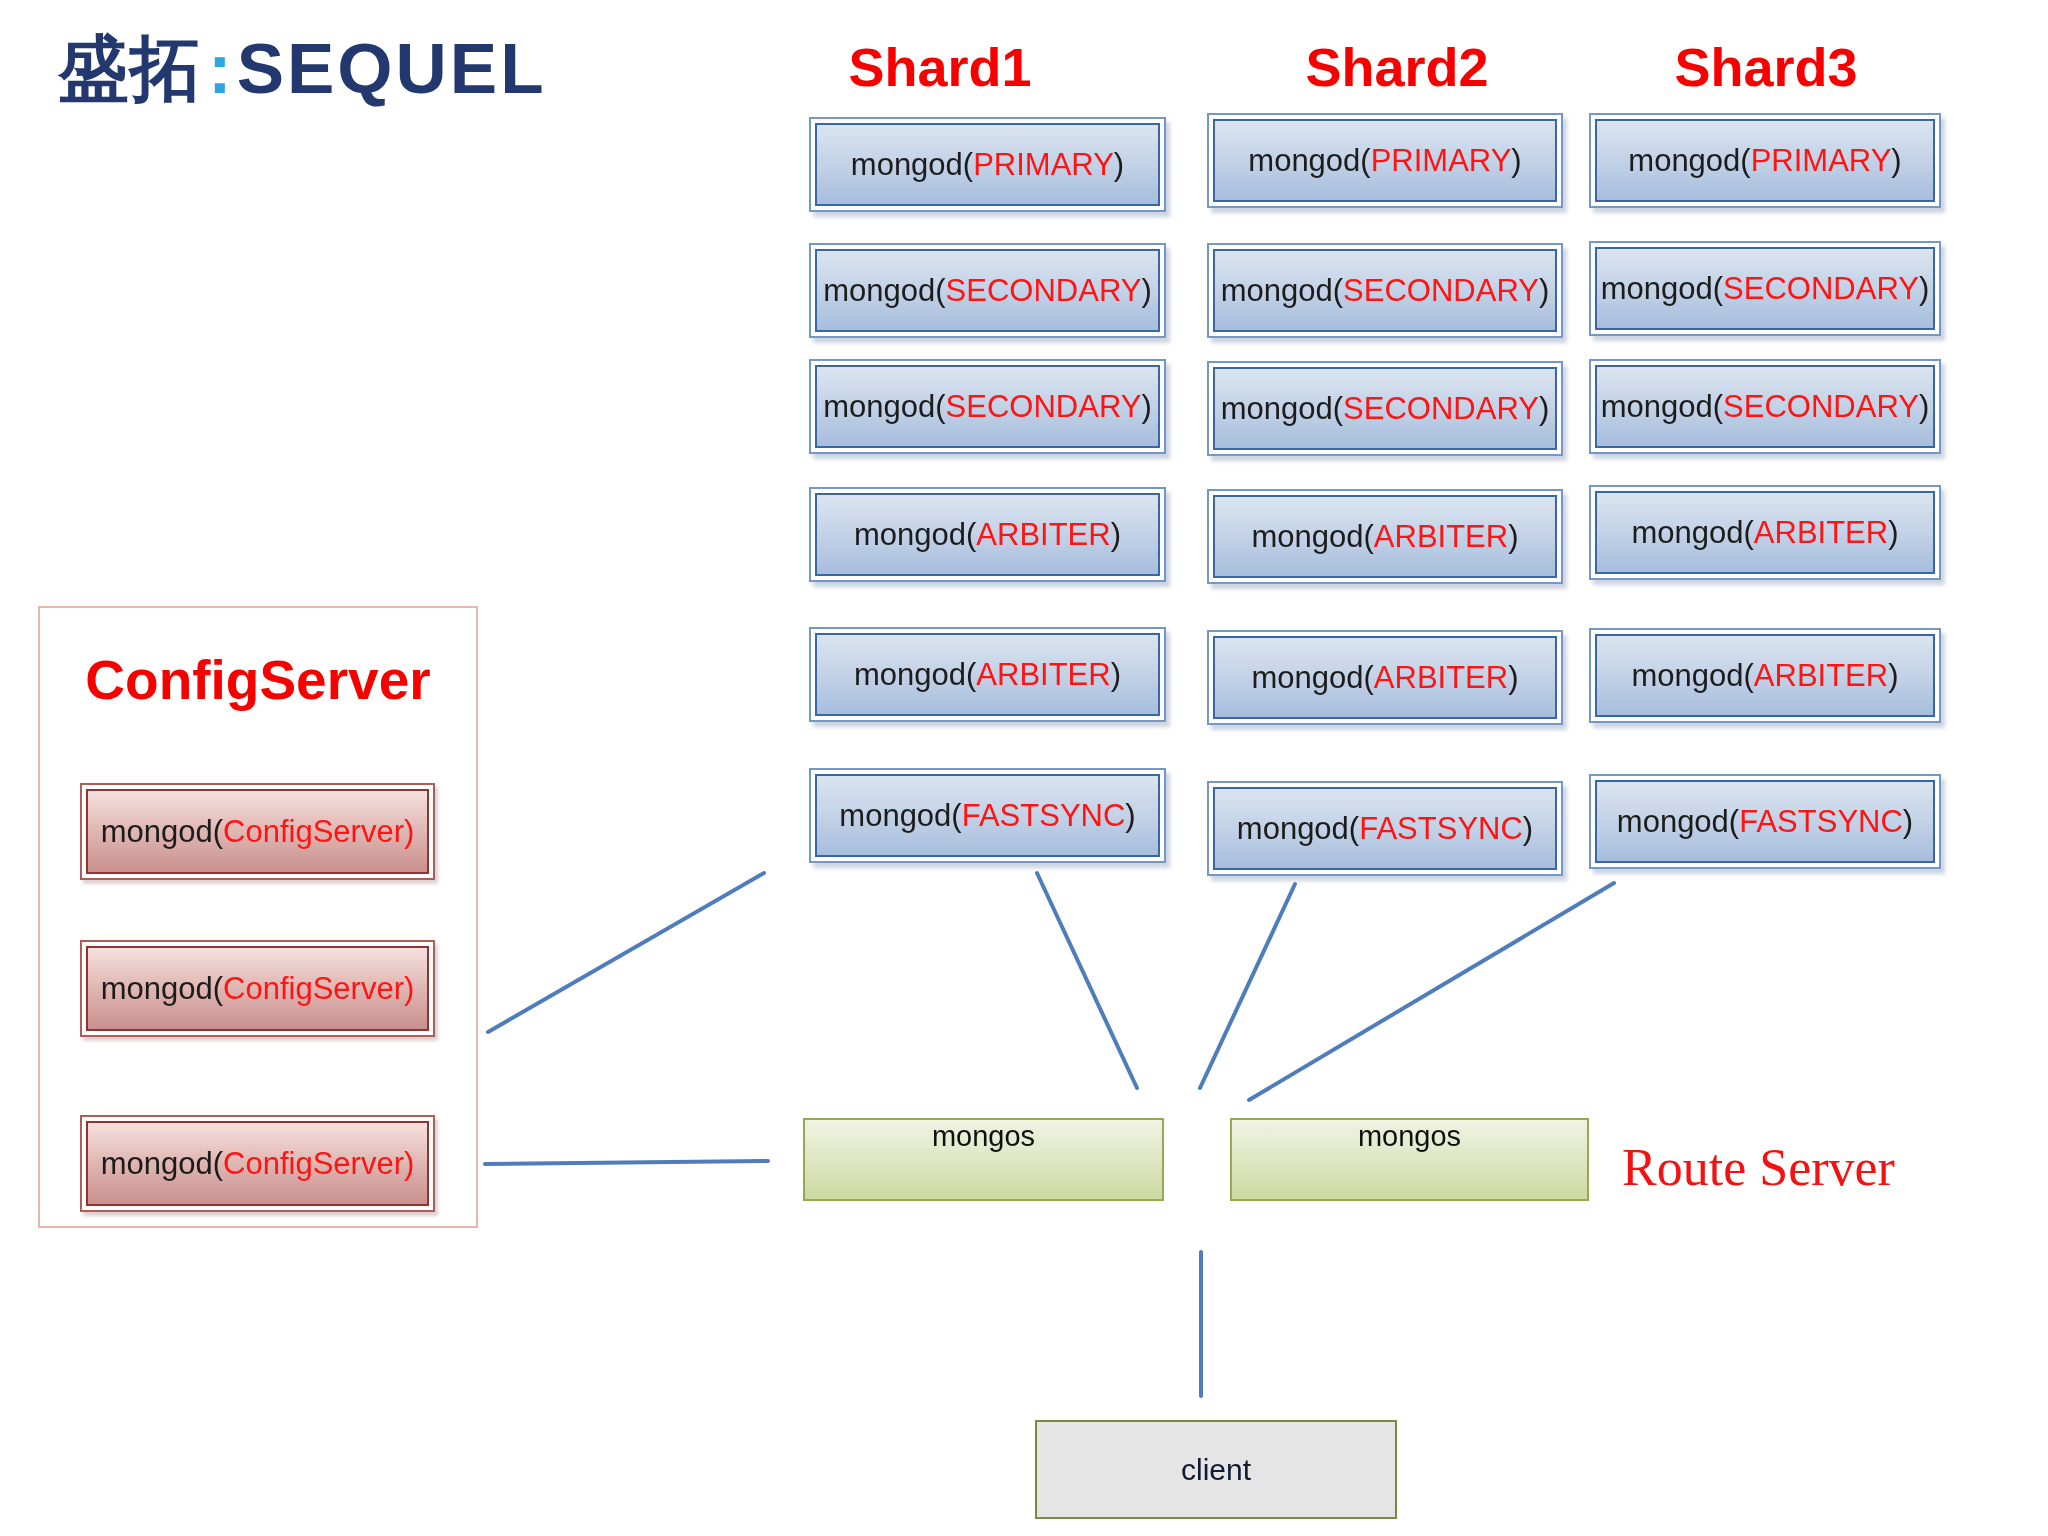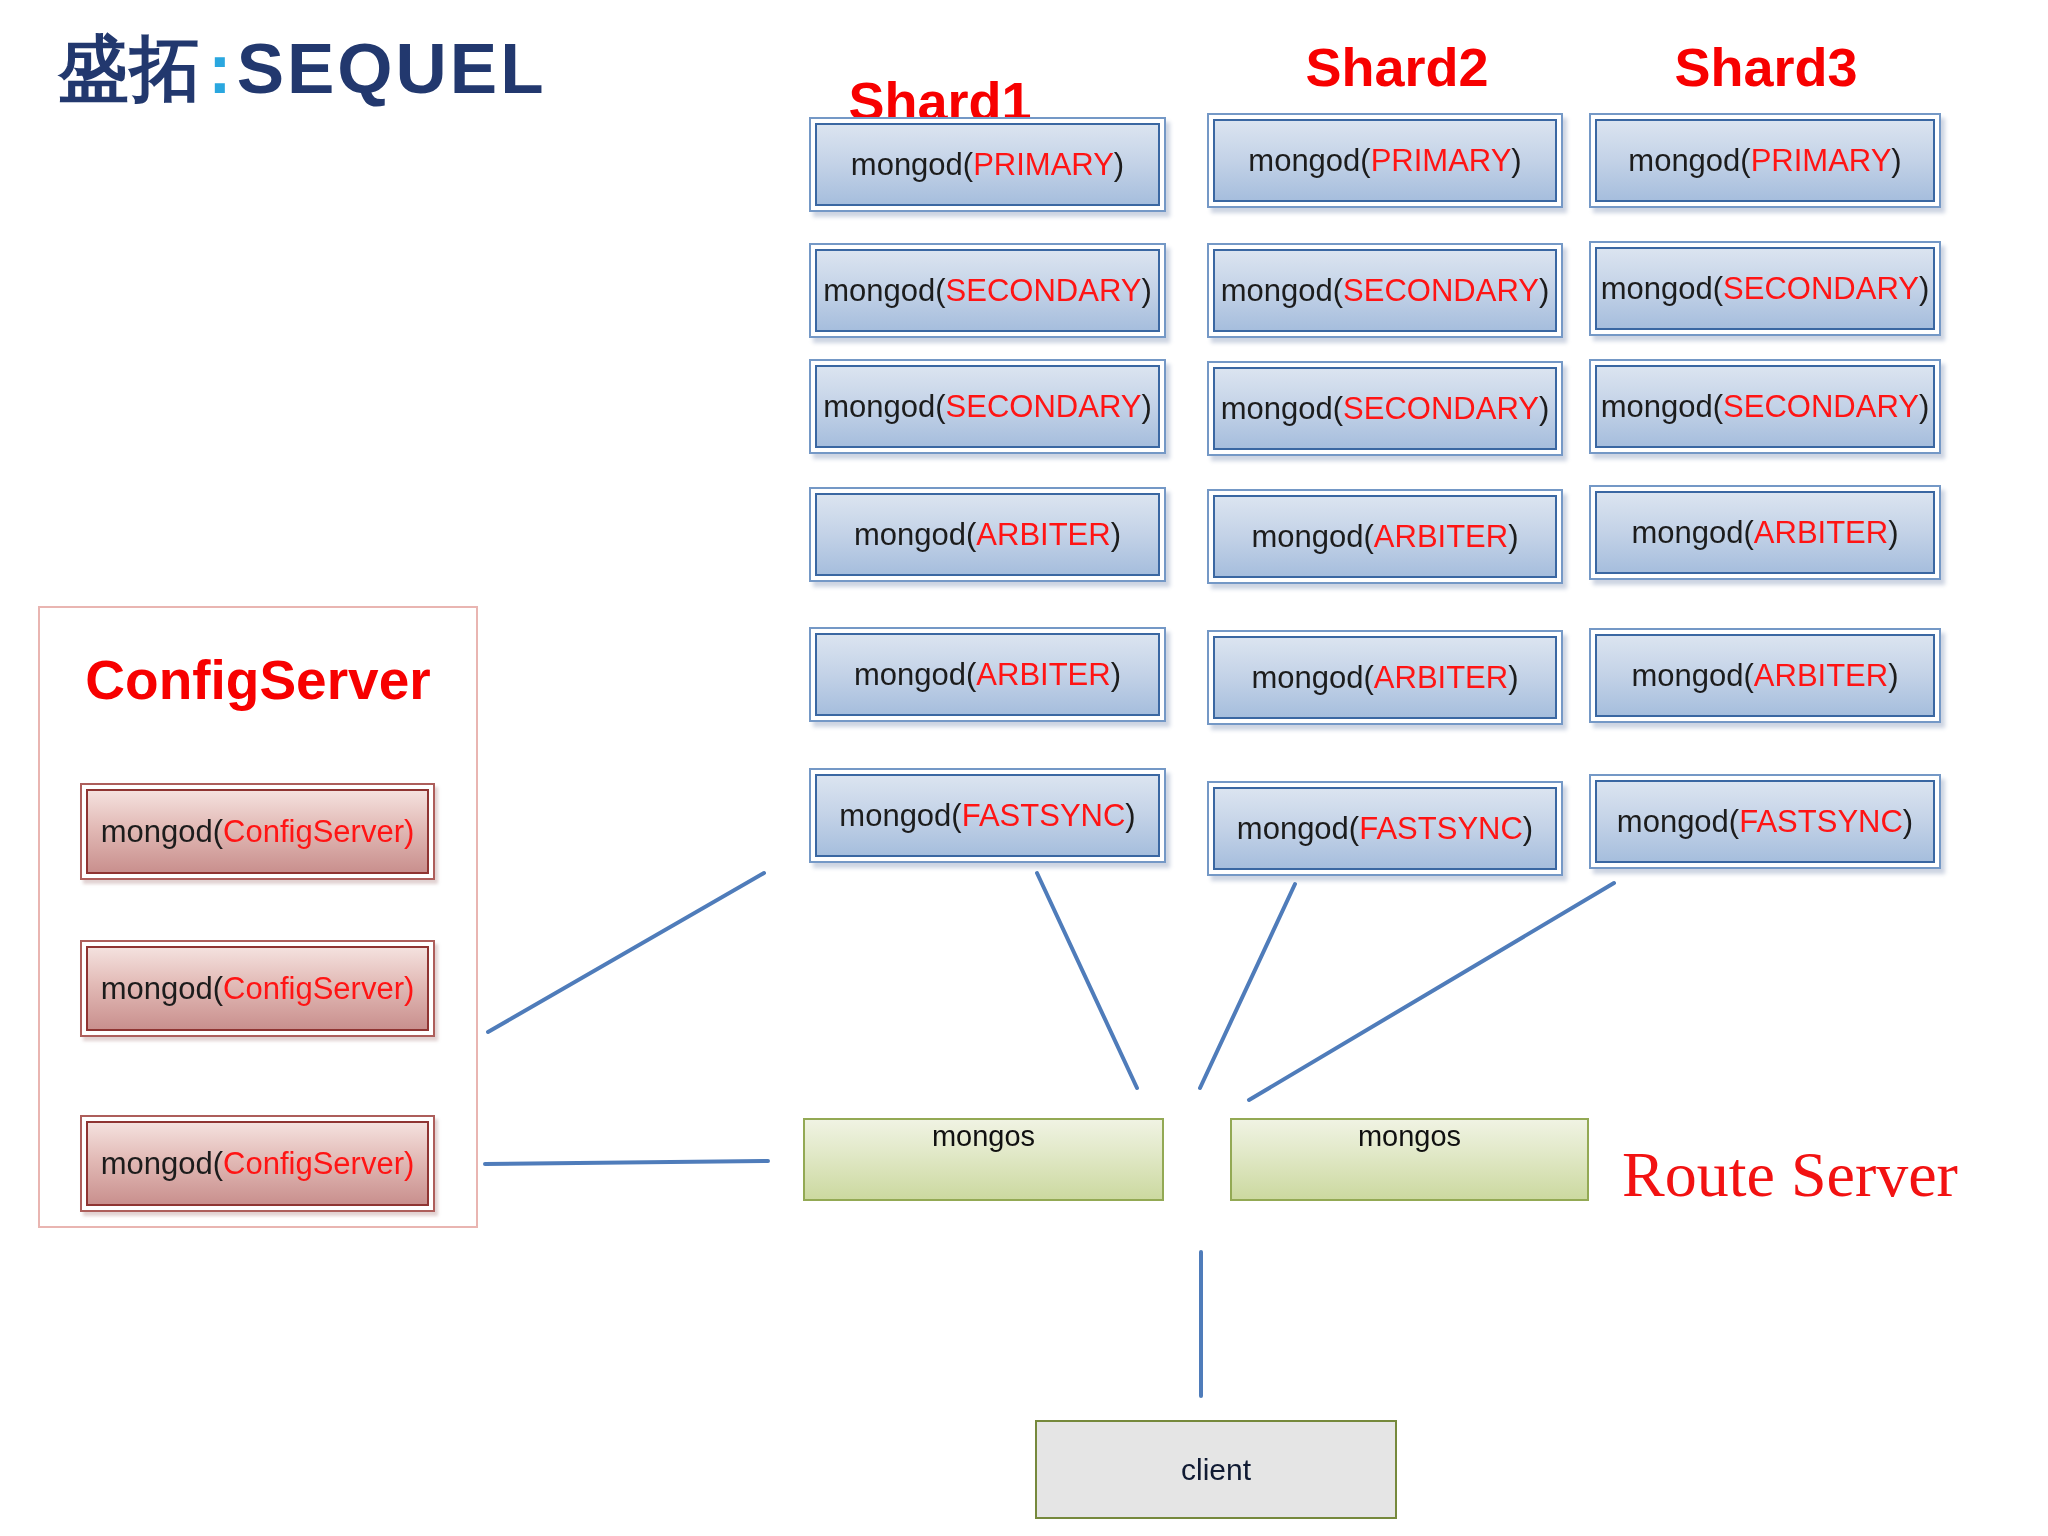--- a/index.html
+++ b/index.html
@@ -8,21 +8,21 @@
     font-family:"Liberation Sans",sans-serif;
   }
   
   .logo{position:absolute;left:58px;top:22px;font-size:71px;font-weight:800;letter-spacing:1px;white-space:nowrap;}
   .logo .cn{color:#22386e;}
   .logo .colon{color:#2aa7df;margin:0 4px 0 6px;}
   .logo .en{color:#22386e;letter-spacing:3px;}
   
   .shard-title{position:absolute;top:36px;width:320px;text-align:center;font-size:54px;font-weight:800;color:#f70000;}
   .cs-title{position:absolute;left:38px;top:648px;width:440px;text-align:center;font-size:55px;font-weight:800;color:#f70000;}
-  .route-title{position:absolute;left:1622px;top:1138px;font-family:"Liberation Serif",serif;font-size:64px;color:#f21212;white-space:nowrap;}
+  .route-title{position:absolute;left:1622px;top:1138px;font-family:"Liberation Serif",serif;font-size:52px;color:#f21212;white-space:nowrap;}
   
   .bnode{position:absolute;height:95px;box-sizing:border-box;border:2px solid #7498c6;background:#ffffff;padding:4px;
          box-shadow:4px 5px 4px rgba(145,160,190,0.45);}
   .bnode-in{height:100%;box-sizing:border-box;border:2px solid #3a67a2;
          background:linear-gradient(180deg,#dbe4f0 0%,#c3d2e7 50%,#a6bedd 100%);
          display:flex;align-items:center;justify-content:center;
          font-size:31px;color:#1c1c1c;white-space:nowrap;}
   
   .cs-panel{position:absolute;left:38px;top:606px;width:440px;height:622px;box-sizing:border-box;
          border:2px solid #e9b5b1;background:#ffffff;}
@@ -57,21 +57,21 @@
     <line x1="1037" y1="873" x2="1137" y2="1088"></line>
     <line x1="1295" y1="884" x2="1200" y2="1088"></line>
     <line x1="1614" y1="883" x2="1249" y2="1100"></line>
     <line x1="1201" y1="1252" x2="1201" y2="1396"></line>
   </svg>
 
   <div class="logo">
     <span class="cn">盛拓</span><span class="colon">:</span><span class="en">SEQUEL</span>
   </div>
 
-  <div class="shard-title" style="left:780px;margin-top:34px;">Shard1</div>
+  <div class="shard-title" style="left:780px;">Shard1</div>
   <div class="shard-title" style="left:1237px;">Shard2</div>
   <div class="shard-title" style="left:1606px;">Shard3</div>
 
   <div class="bnode" style="left:809px;top:117px;width:357px;">
       <div class="bnode-in">
         <span>mongod(</span>
         <span class="kw">PRIMARY</span>
         <span>)</span>
       </div>
     </div>

